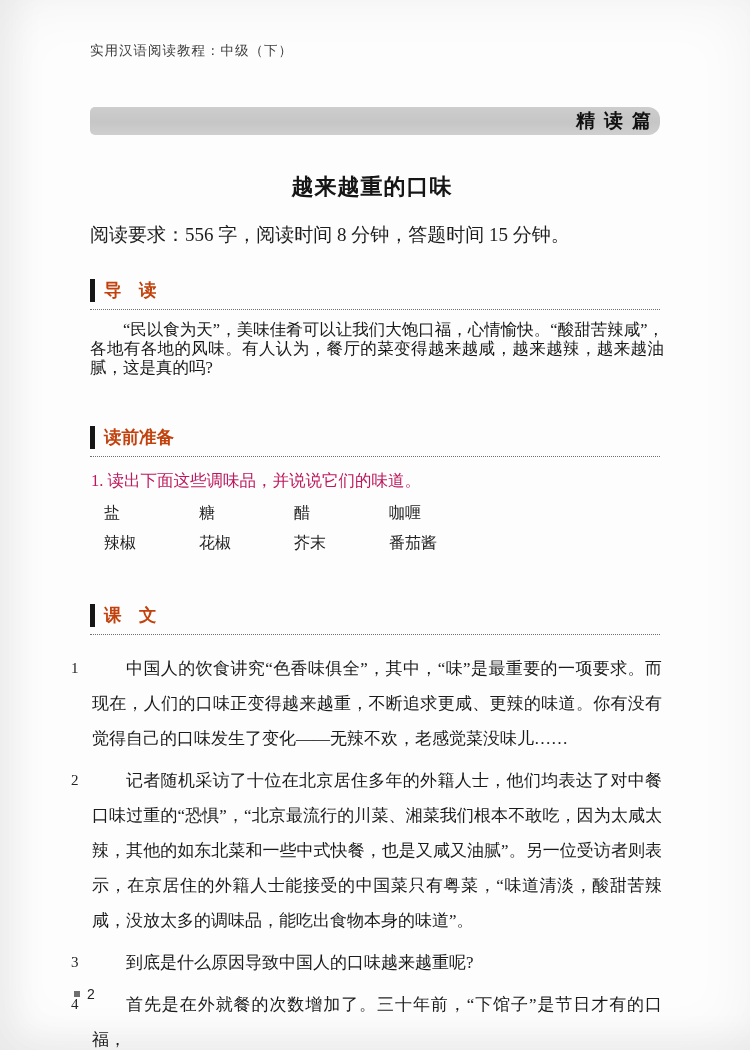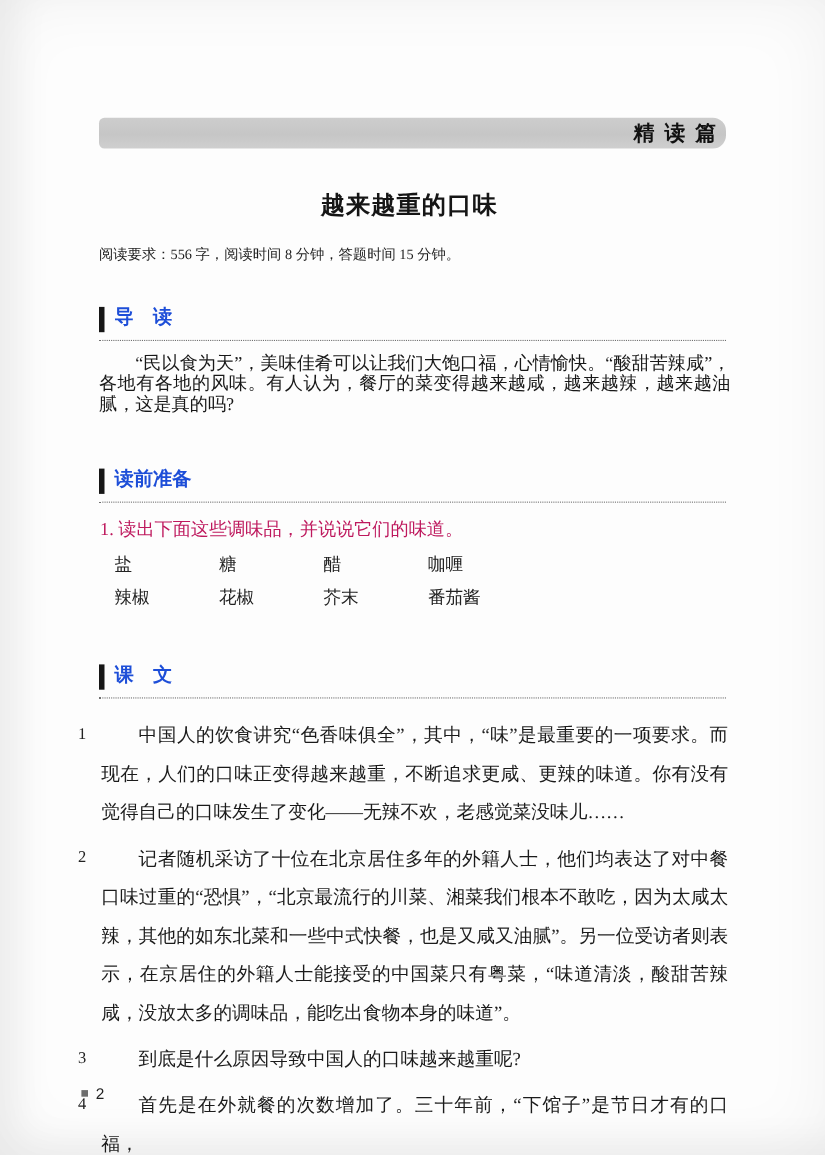--- a/index.html
+++ b/index.html
@@ -59,45 +59,45 @@
     font-size: 22px;
     letter-spacing: 1px;
     color: #151515;
   }
   
   .reading-req {
     position: absolute;
     top: 222px;
     left: 90px;
     width: 572px;
-    font-size: 13px;
+    font-size: 19px;
     color: #1d1d1d;
   }
   
   .section-head {
     position: absolute;
     left: 90px;
     width: 570px;
     display: flex;
     align-items: center;
     padding-bottom: 7px;
     border-bottom: 1px dotted #6f6f6f;
   }
   .head-bar {
     width: 5px;
     height: 23px;
     background: #161616;
     margin-right: 9px;
     flex: 0 0 auto;
   }
   .head-label {
-    font-family: Liberation Mono, monospace;
+    font-family: Liberation Serif, serif;
     font-weight: bold;
     font-size: 17.5px;
-    color: #1d4ed8;
+    color: #c2410c;
     line-height: 23px;
     white-space: pre;
     text-align: center;
   }
   #guide-head   { top: 279px; }
   #prep-head    { top: 426px; }
   #text-head    { top: 604px; }
 
   
   .guide-body {
@@ -186,20 +186,21 @@
     font-family: "Liberation Sans", sans-serif;
     font-size: 14px;
     color: #222;
   }
 </style>
 </head>
 <body>
 
 <div id="page">
 
+  <div class="running-header">实用汉语阅读教程：中级（下）</div>
 
   <div class="band">
     <span class="band-label">精读篇</span>
   </div>
 
   <div class="lesson-title">越来越重的口味</div>
 
   <div class="reading-req">阅读要求：556 字，阅读时间 8 分钟，答题时间 15 分钟。</div>
 
   <div class="section-head" id="guide-head">

